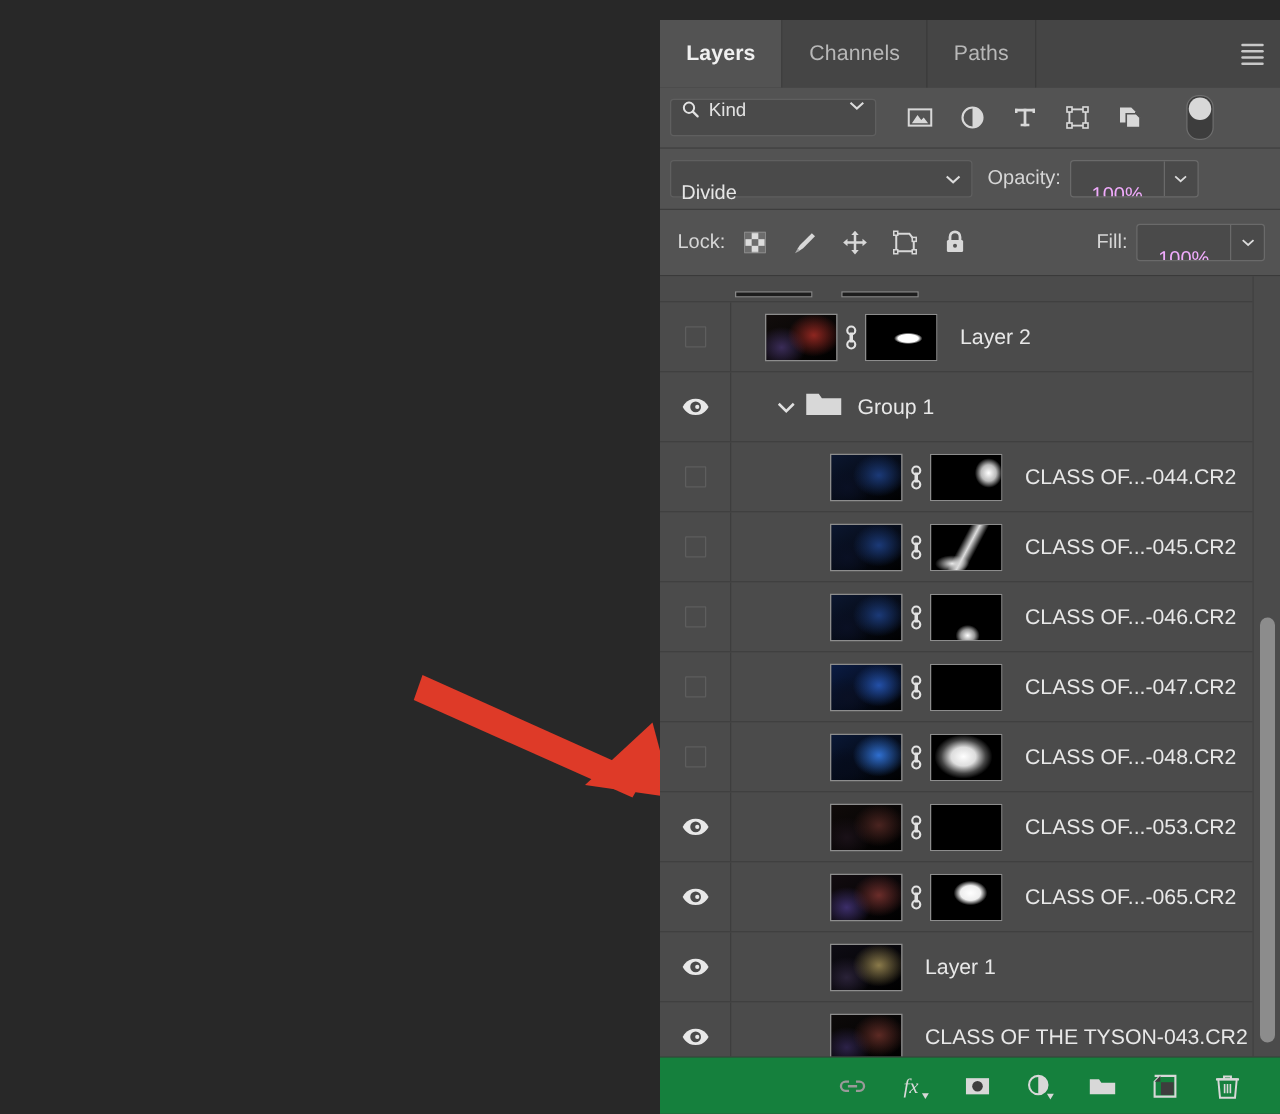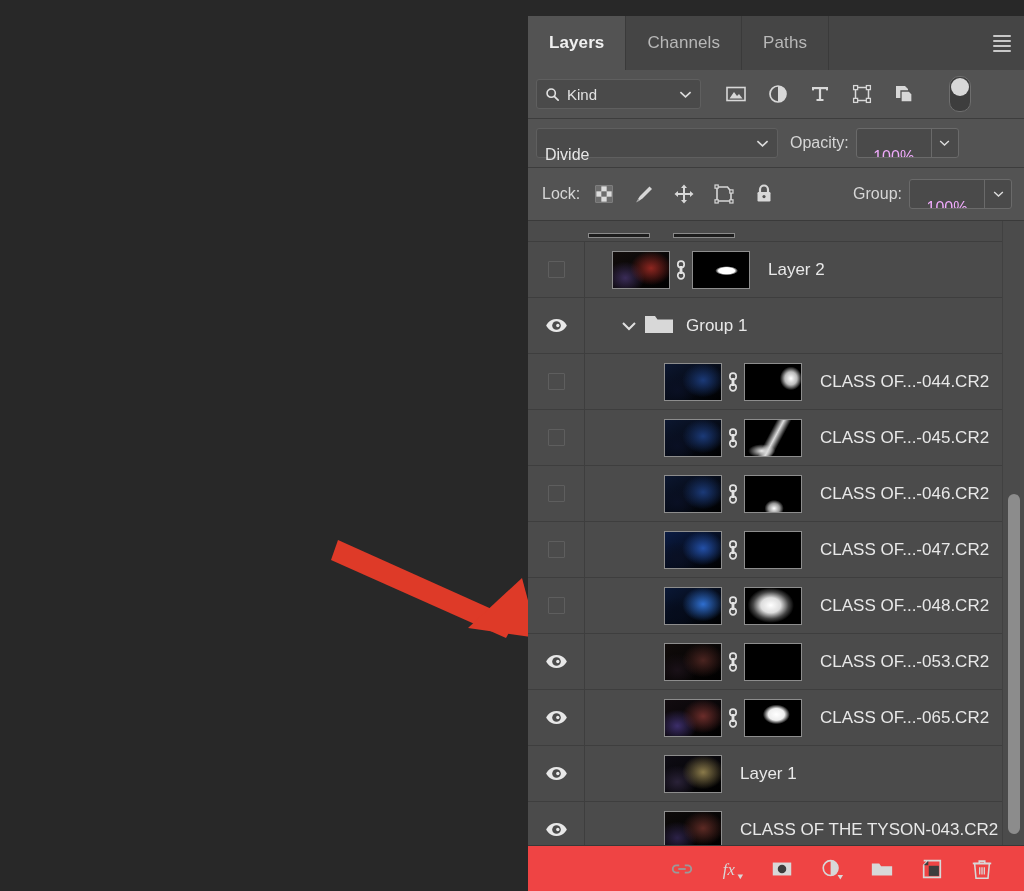--- a/index.html
+++ b/index.html
@@ -89,21 +89,21 @@
     padding: 0 12px 0 8px;
     border-bottom: 1px solid #3d3d3d;
     flex: 0 0 auto;
   }
   .kind-select {
     width: 165px; height: 30px;
     background: #4a4a4a;
     border: 1px solid #5f5f5f;
     border-radius: 3px;
     display: flex;
-    align-items: center;
+    align-items: flex-start;
     gap: 7px;
     padding: 0 8px;
     color: #e2e2e2;
     font-size: 15px;
     box-sizing: border-box;
   }
   .kind-select .lbl { flex: 1; }
   .filter-icons {
     display: flex;
     align-items: center;
@@ -309,21 +309,21 @@
     position: absolute;
     left: 5px;
     width: 12px;
     border-radius: 6px;
     background: #8c8c8c;
   }
 
   
   .panel-footer {
     height: 46px;
-    background: #ef4444;
+    background: #15803d;
     border-top: 1px solid #383838;
     display: flex;
     align-items: center;
     justify-content: flex-end;
     gap: 26px;
     padding-right: 30px;
     flex: 0 0 auto;
   }
   .fbtn { width: 24px; height: 24px; display: block; }
 
@@ -458,21 +458,21 @@
         <rect x="16.8" y="6.9" width="3.2" height="3.2" fill="#535353" stroke="#d8d8d8" stroke-width="1.2"></rect>
         <rect x="2" y="16.8" width="3.2" height="3.2" fill="#535353" stroke="#d8d8d8" stroke-width="1.2"></rect>
       </svg>
       <svg class="licon" viewBox="0 0 22 22">
         <path d="M7 9 L7 6.5 A4 4 0 0 1 15 6.5 L15 9" fill="none" stroke="#d8d8d8" stroke-width="2.2"></path>
         <rect x="4.5" y="9" width="13" height="9.5" rx="1.2" fill="#d8d8d8"></rect>
         <circle cx="11" cy="13.6" r="1.6" fill="#535353"></circle>
       </svg>
     </div>
     <div class="fill-group">
-      <span class="field-label">Group:</span>
+      <span class="field-label">Fill:</span>
       <div class="numfield">
         <span class="val">100%</span>
         <span class="caret">
           <svg width="11" height="8" viewBox="0 0 14 9">
             <polyline points="1.5,2 7,7 12.5,2" fill="none" stroke="#dcdcdc" stroke-width="1.8"></polyline>
           </svg>
         </span>
       </div>
     </div>
   </div>

